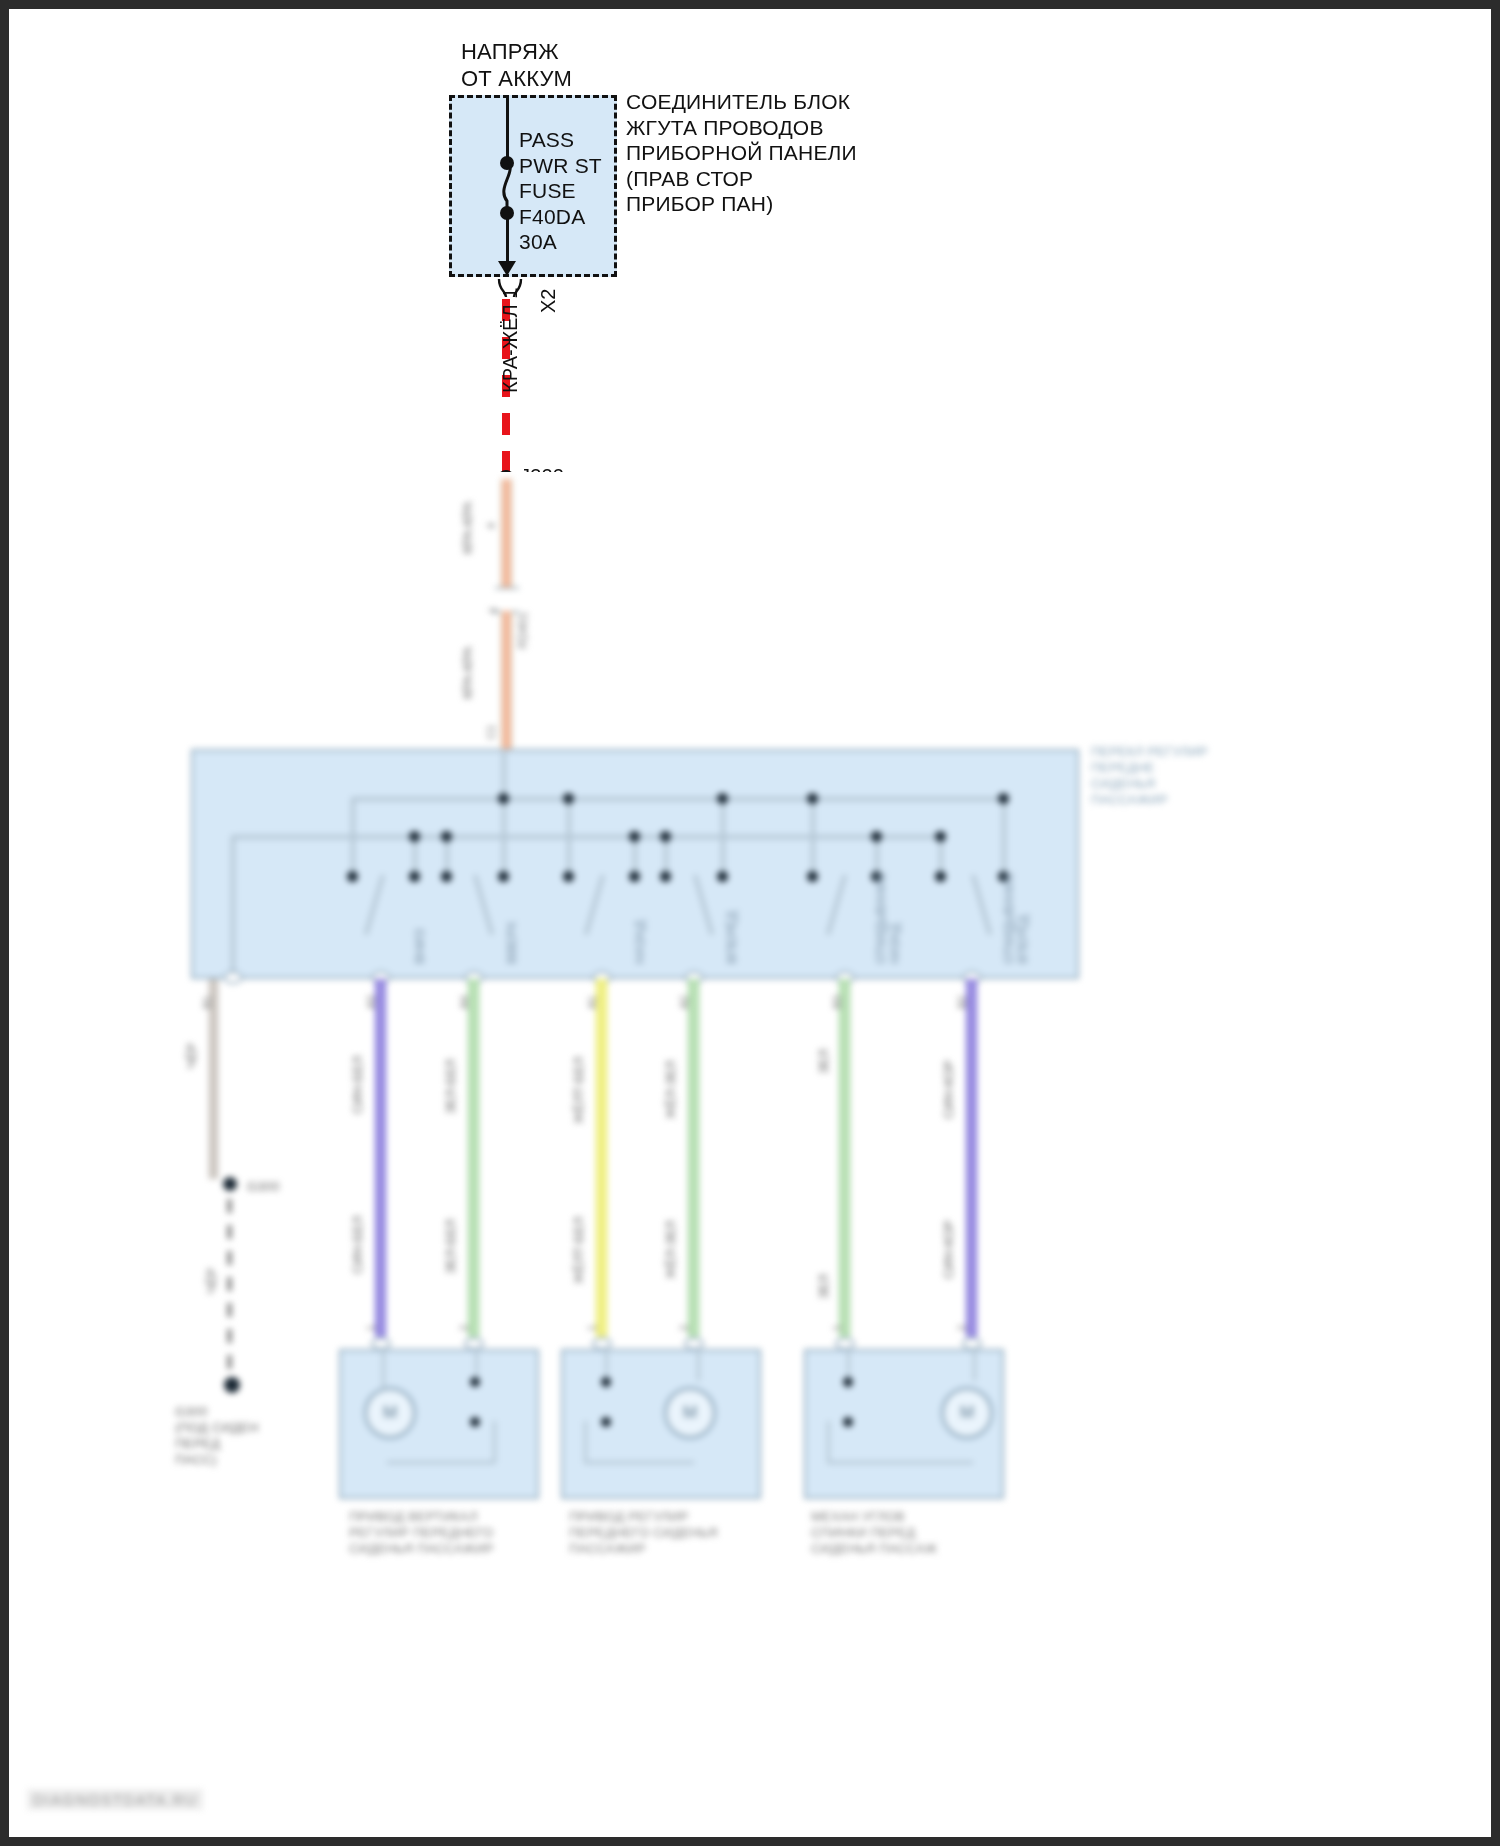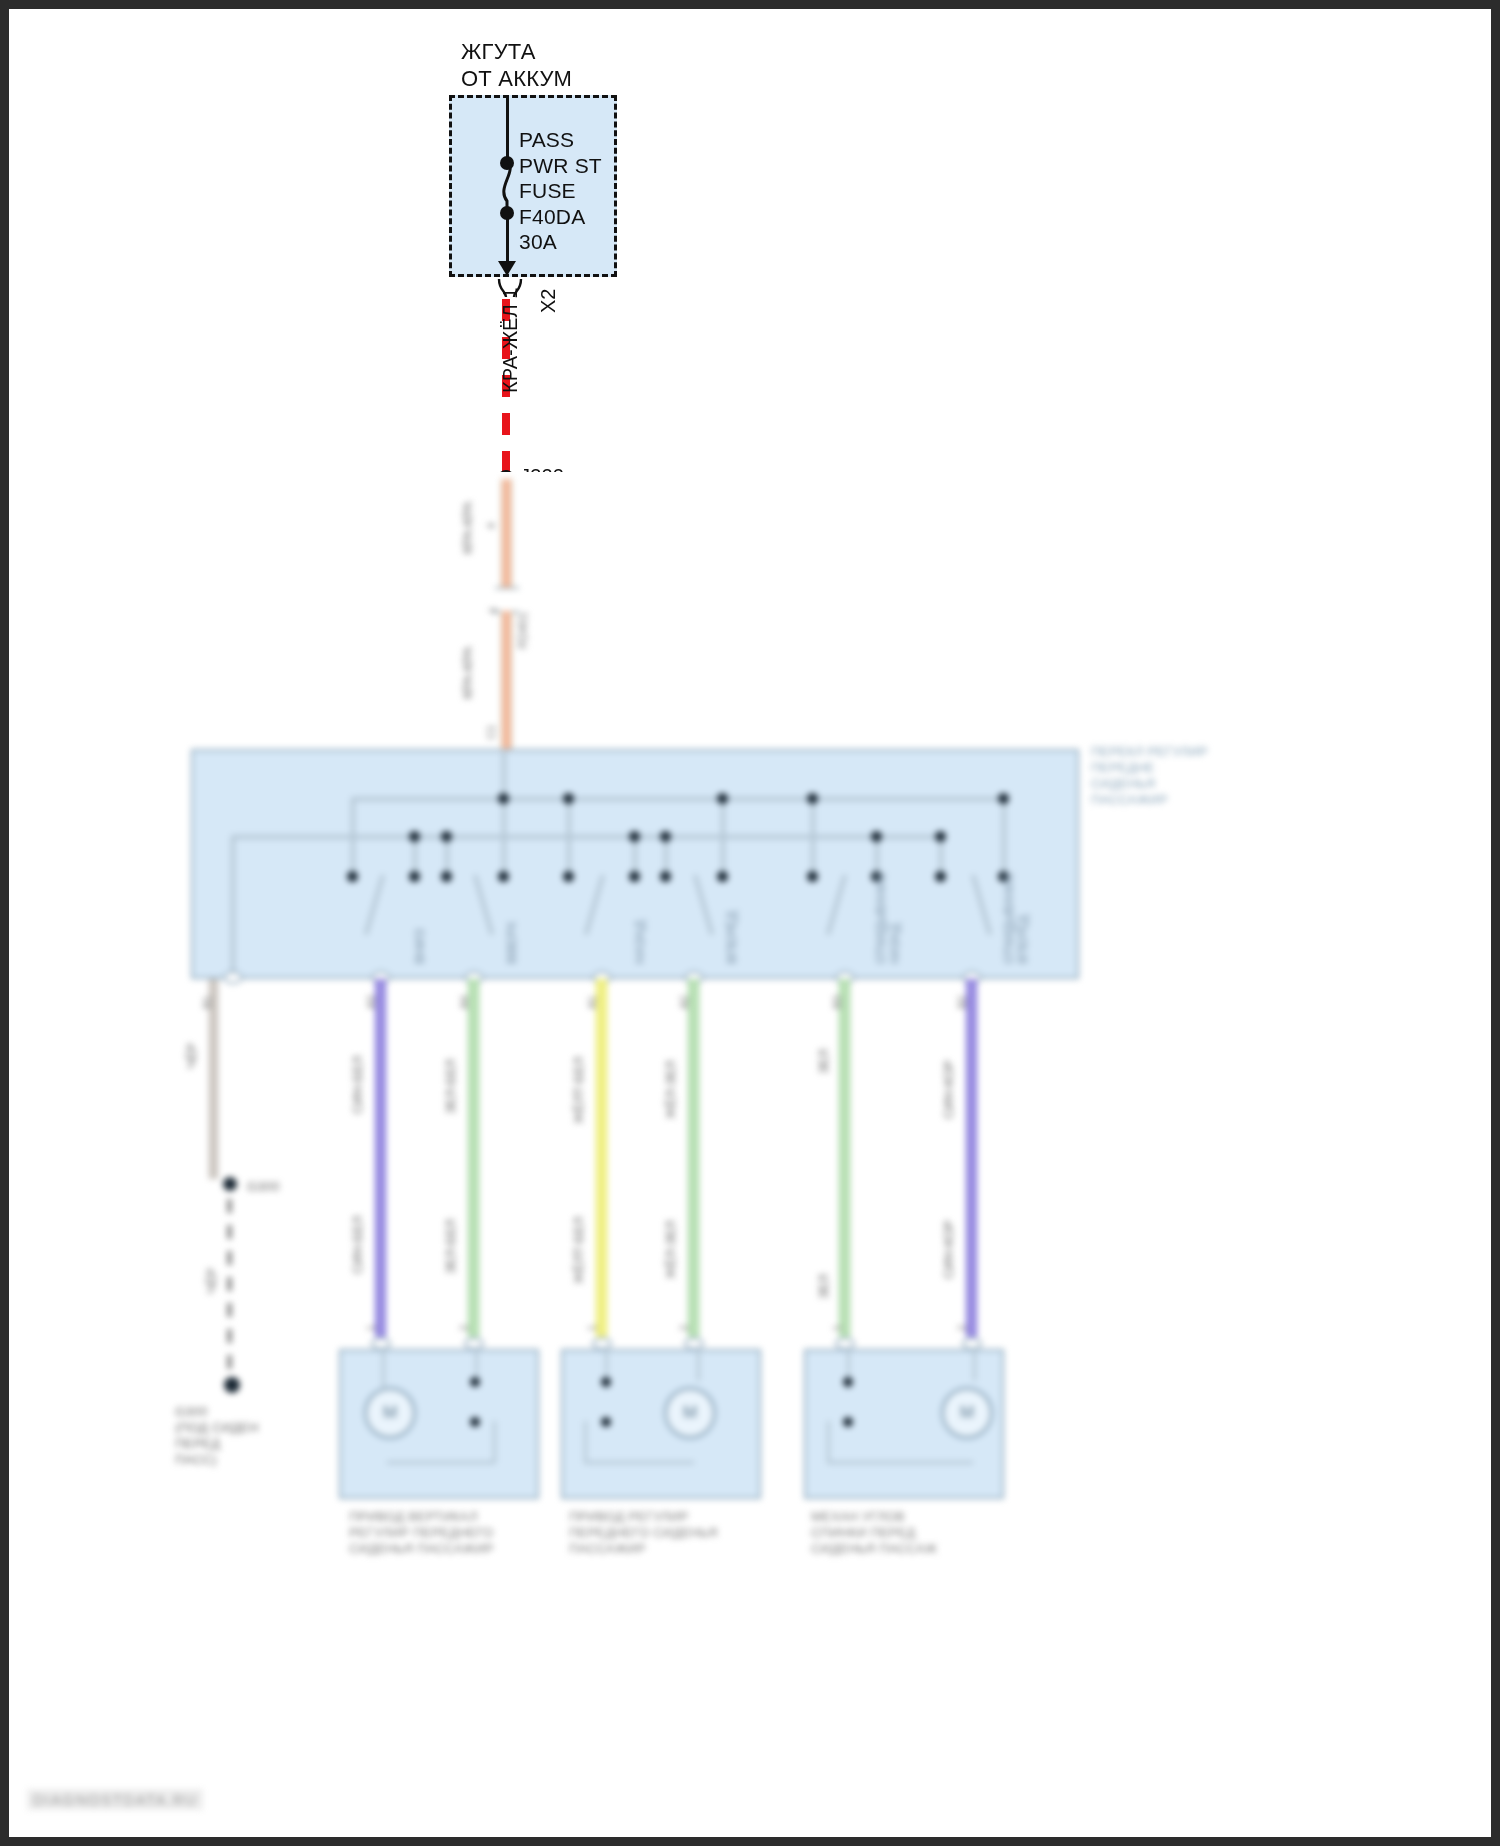--- a/index.html
+++ b/index.html
@@ -358,41 +358,46 @@
 СПИНКИ ПЕРЕД
 СИДЕНЬЯ ПАССАЖ</div>
 
         <div class="watermark" style="left:18px; top:1780px;">DIAGNOSTDATA.RU</div>
 
       </div>
     </div>
 
     <div id="sharp-layer">
 
-      <div class="txt" style="left:452px; top:30px; font-size:22px; font-weight:400;">ЖГУТА
+      <div class="txt" style="left:452px; top:30px; font-size:22px; font-weight:400;">НАПРЯЖ
 ОТ АККУМ</div>
 
       <div class="box-dashed" style="left:440px; top:86px; width:168px; height:182px;"></div>
 
       <div class="feedline" style="left:497px; top:86px; height:66px;"></div>
       <div class="dot" style="left:491px; top:147px; width:14px; height:14px;"></div>
 
       <svg style="position:absolute; left:487px; top:150px; width:26px; height:56px;" viewBox="0 0 26 56">
         <path d="M11,2 C22,12 0,28 11,42 L11,54" stroke="#111" stroke-width="3" fill="none"></path>
       </svg>
       <div class="dot" style="left:491px; top:197px; width:14px; height:14px;"></div>
       <div class="feedline" style="left:497px; top:206px; height:48px;"></div>
       <div class="arrowhead" style="left:489px; top:252px;"></div>
 
       <div class="txt" style="left:510px; top:118px; font-size:21px;">PASS
 PWR ST
 FUSE
 F40DA
 30A</div>
 
+      <div class="txt" style="left:617px; top:80px; font-size:21px;">СОЕДИНИТЕЛЬ БЛОК
+ЖГУТА ПРОВОДОВ
+ПРИБОРНОЙ ПАНЕЛИ
+(ПРАВ СТОР
+ПРИБОР ПАН)</div>
 
       <svg style="position:absolute; left:485px; top:268px; width:34px; height:22px;" viewBox="0 0 34 22">
         <path d="M5,2 C5,14 12,14 12,20" stroke="#111" stroke-width="2.4" fill="none"></path>
         <path d="M27,2 C27,14 20,14 20,20" stroke="#111" stroke-width="2.4" fill="none"></path>
       </svg>
       <div class="vtxt" style="left:528px; top:304px; font-size:20px; color:#111;">X2</div>
 
       <div class="redwire" style="left:493px; top:290px; height:180px;"></div>
       <div class="vtxt" style="left:490px; top:384px; font-size:20px; color:#111;">КРА-ЖЁЛ 1</div>
 

